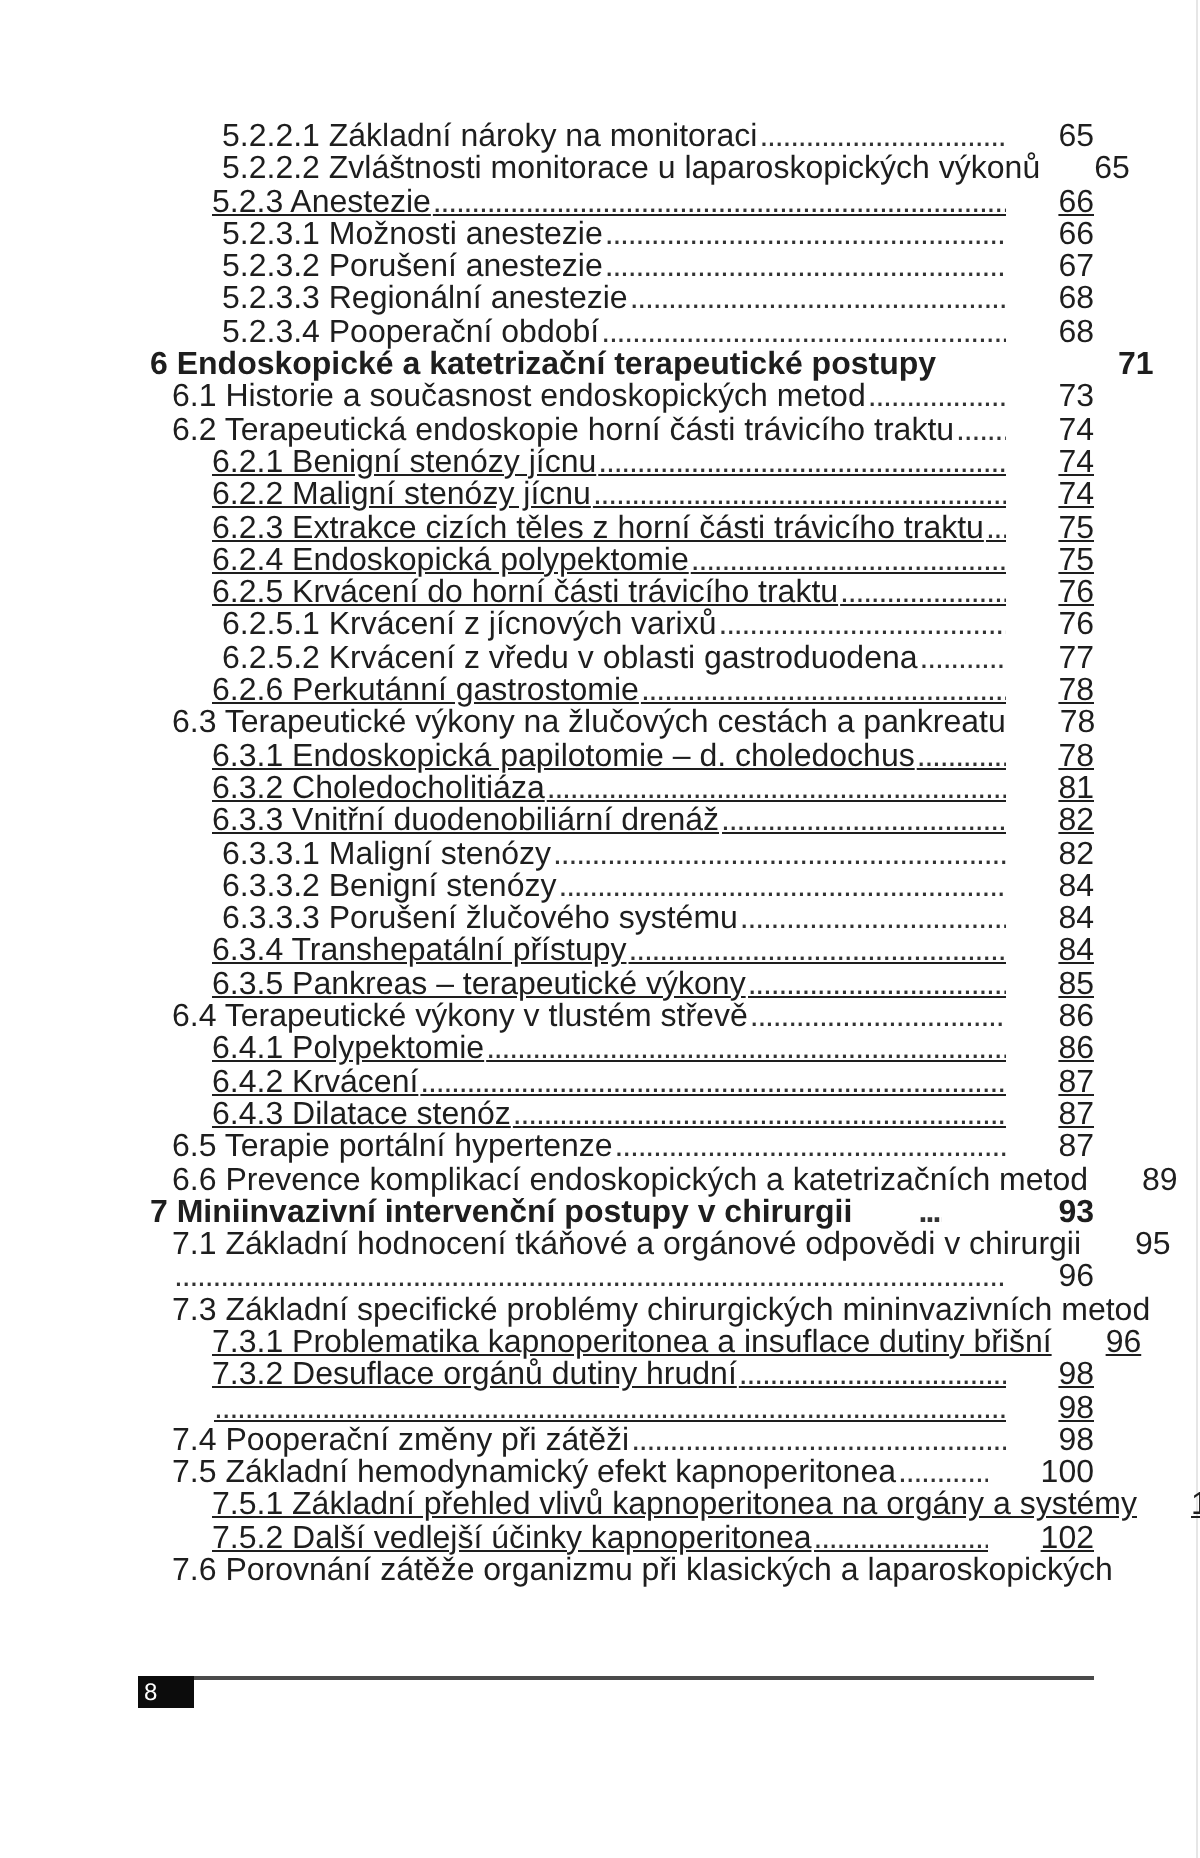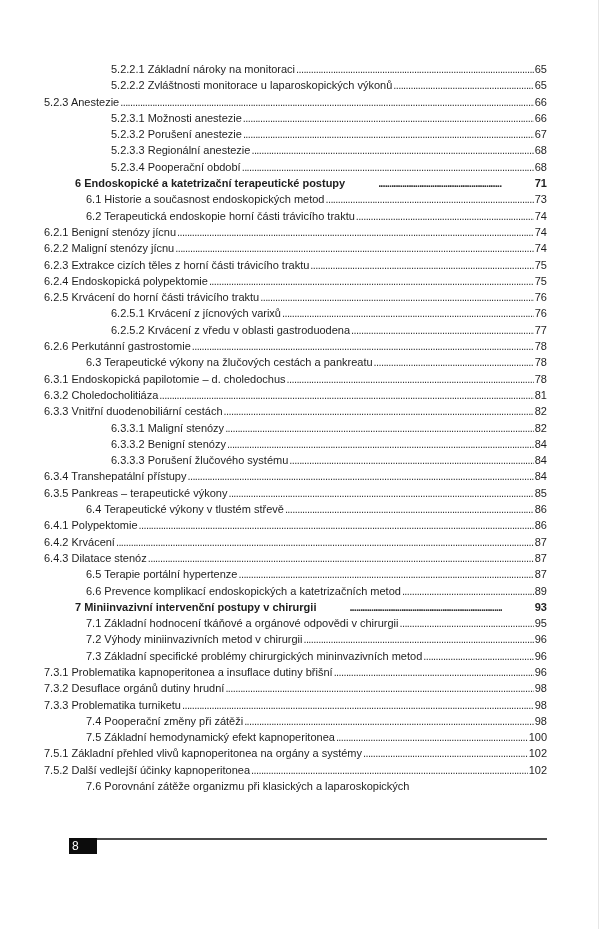--- a/index.html
+++ b/index.html
@@ -1,31 +1,31 @@
 <!DOCTYPE html>
 <html><head>
   <meta charset="utf-8">
   <style>
     html, body { margin: 0; padding: 0; background: #ffffff; }
     body { width: 600px; height: 929px; position: relative; overflow: hidden;
       font-family: "Liberation Sans", sans-serif; color: #1e1e1e; }
     .page-edge { position: absolute; right: 1px; top: 0; bottom: 0; width: 1px; background: #e6e6e6; }
     .toc { position: absolute; left: 0; top: 61px; width: 547px; }
     .row { display: flex; align-items: baseline; height: 16.3px; line-height: 16.3px;
-      font-size: 11px; white-space: nowrap; }
+      font-size: 16px; white-space: nowrap; }
     .row.l0 { padding-left: 75px; font-weight: bold; gap: 32px; }
     .row.l1 { padding-left: 86px; }
-    .row.l2 { padding-left: 44px; }
+    .row.l2 { padding-left: 106px; text-decoration: underline; }
     .row.l3 { padding-left: 111px; }
     .row.cont { padding-left: 107px; }
     .t { flex: none; }
     .lead { flex: 1 1 auto; overflow: hidden; margin: 0 1px 0 1px; letter-spacing: -0.6px; color: #333; }
     .lead::after { content: "........................................................................................................................................................................................................................"; }
     .row.l0 .lead { letter-spacing: -0.9px; }
-    .p { flex: none; text-align: right; }
+    .p { flex: none; text-align: right; margin-left: 25px; }
     .footer-rule { position: absolute; left: 97px; top: 838px; width: 450px; height: 1.5px; background: #4a4a4a; }
     .page-box { position: absolute; left: 69px; top: 838px; width: 28px; height: 16px; background: #0c0c0c;
       color: #ffffff; font-size: 12px; line-height: 16px; padding-left: 3px; box-sizing: border-box; }
   </style>
 </head>
 <body>
 
 <div class="page-edge"></div>
 
 <div class="toc">
@@ -128,21 +128,21 @@
       <span class="t">6.3.1 Endoskopická papilotomie – d. choledochus</span>
       <span class="lead"></span>
       <span class="p">78</span>
     </div>
   <div class="row l2">
       <span class="t">6.3.2 Choledocholitiáza</span>
       <span class="lead"></span>
       <span class="p">81</span>
     </div>
   <div class="row l2">
-      <span class="t">6.3.3 Vnitřní duodenobiliární cestách</span>
+      <span class="t">6.3.3 Vnitřní duodenobiliární drenáž</span>
       <span class="lead"></span>
       <span class="p">82</span>
     </div>
   <div class="row l3">
       <span class="t">6.3.3.1 Maligní stenózy</span>
       <span class="lead"></span>
       <span class="p">82</span>
     </div>
   <div class="row l3">
       <span class="t">6.3.3.2 Benigní stenózy</span>
@@ -198,41 +198,39 @@
       <span class="t">7 Miniinvazivní intervenční postupy v chirurgii</span>
       <span class="lead"></span>
       <span class="p">93</span>
     </div>
   <div class="row l1">
       <span class="t">7.1 Základní hodnocení tkáňové a orgánové odpovědi v chirurgii</span>
       <span class="lead"></span>
       <span class="p">95</span>
     </div>
   <div class="row l1">
-      <span class="t">7.2 Výhody miniinvazivních metod v chirurgii</span>
       <span class="lead"></span>
       <span class="p">96</span>
     </div>
   <div class="row l1">
       <span class="t">7.3 Základní specifické problémy chirurgických mininvazivních metod</span>
       <span class="lead"></span>
       <span class="p">96</span>
     </div>
   <div class="row l2">
       <span class="t">7.3.1 Problematika kapnoperitonea a insuflace dutiny břišní</span>
       <span class="lead"></span>
       <span class="p">96</span>
     </div>
   <div class="row l2">
       <span class="t">7.3.2 Desuflace orgánů dutiny hrudní</span>
       <span class="lead"></span>
       <span class="p">98</span>
     </div>
   <div class="row l2">
-      <span class="t">7.3.3 Problematika turniketu</span>
       <span class="lead"></span>
       <span class="p">98</span>
     </div>
   <div class="row l1">
       <span class="t">7.4 Pooperační změny při zátěži</span>
       <span class="lead"></span>
       <span class="p">98</span>
     </div>
   <div class="row l1">
       <span class="t">7.5 Základní hemodynamický efekt kapnoperitonea</span>

